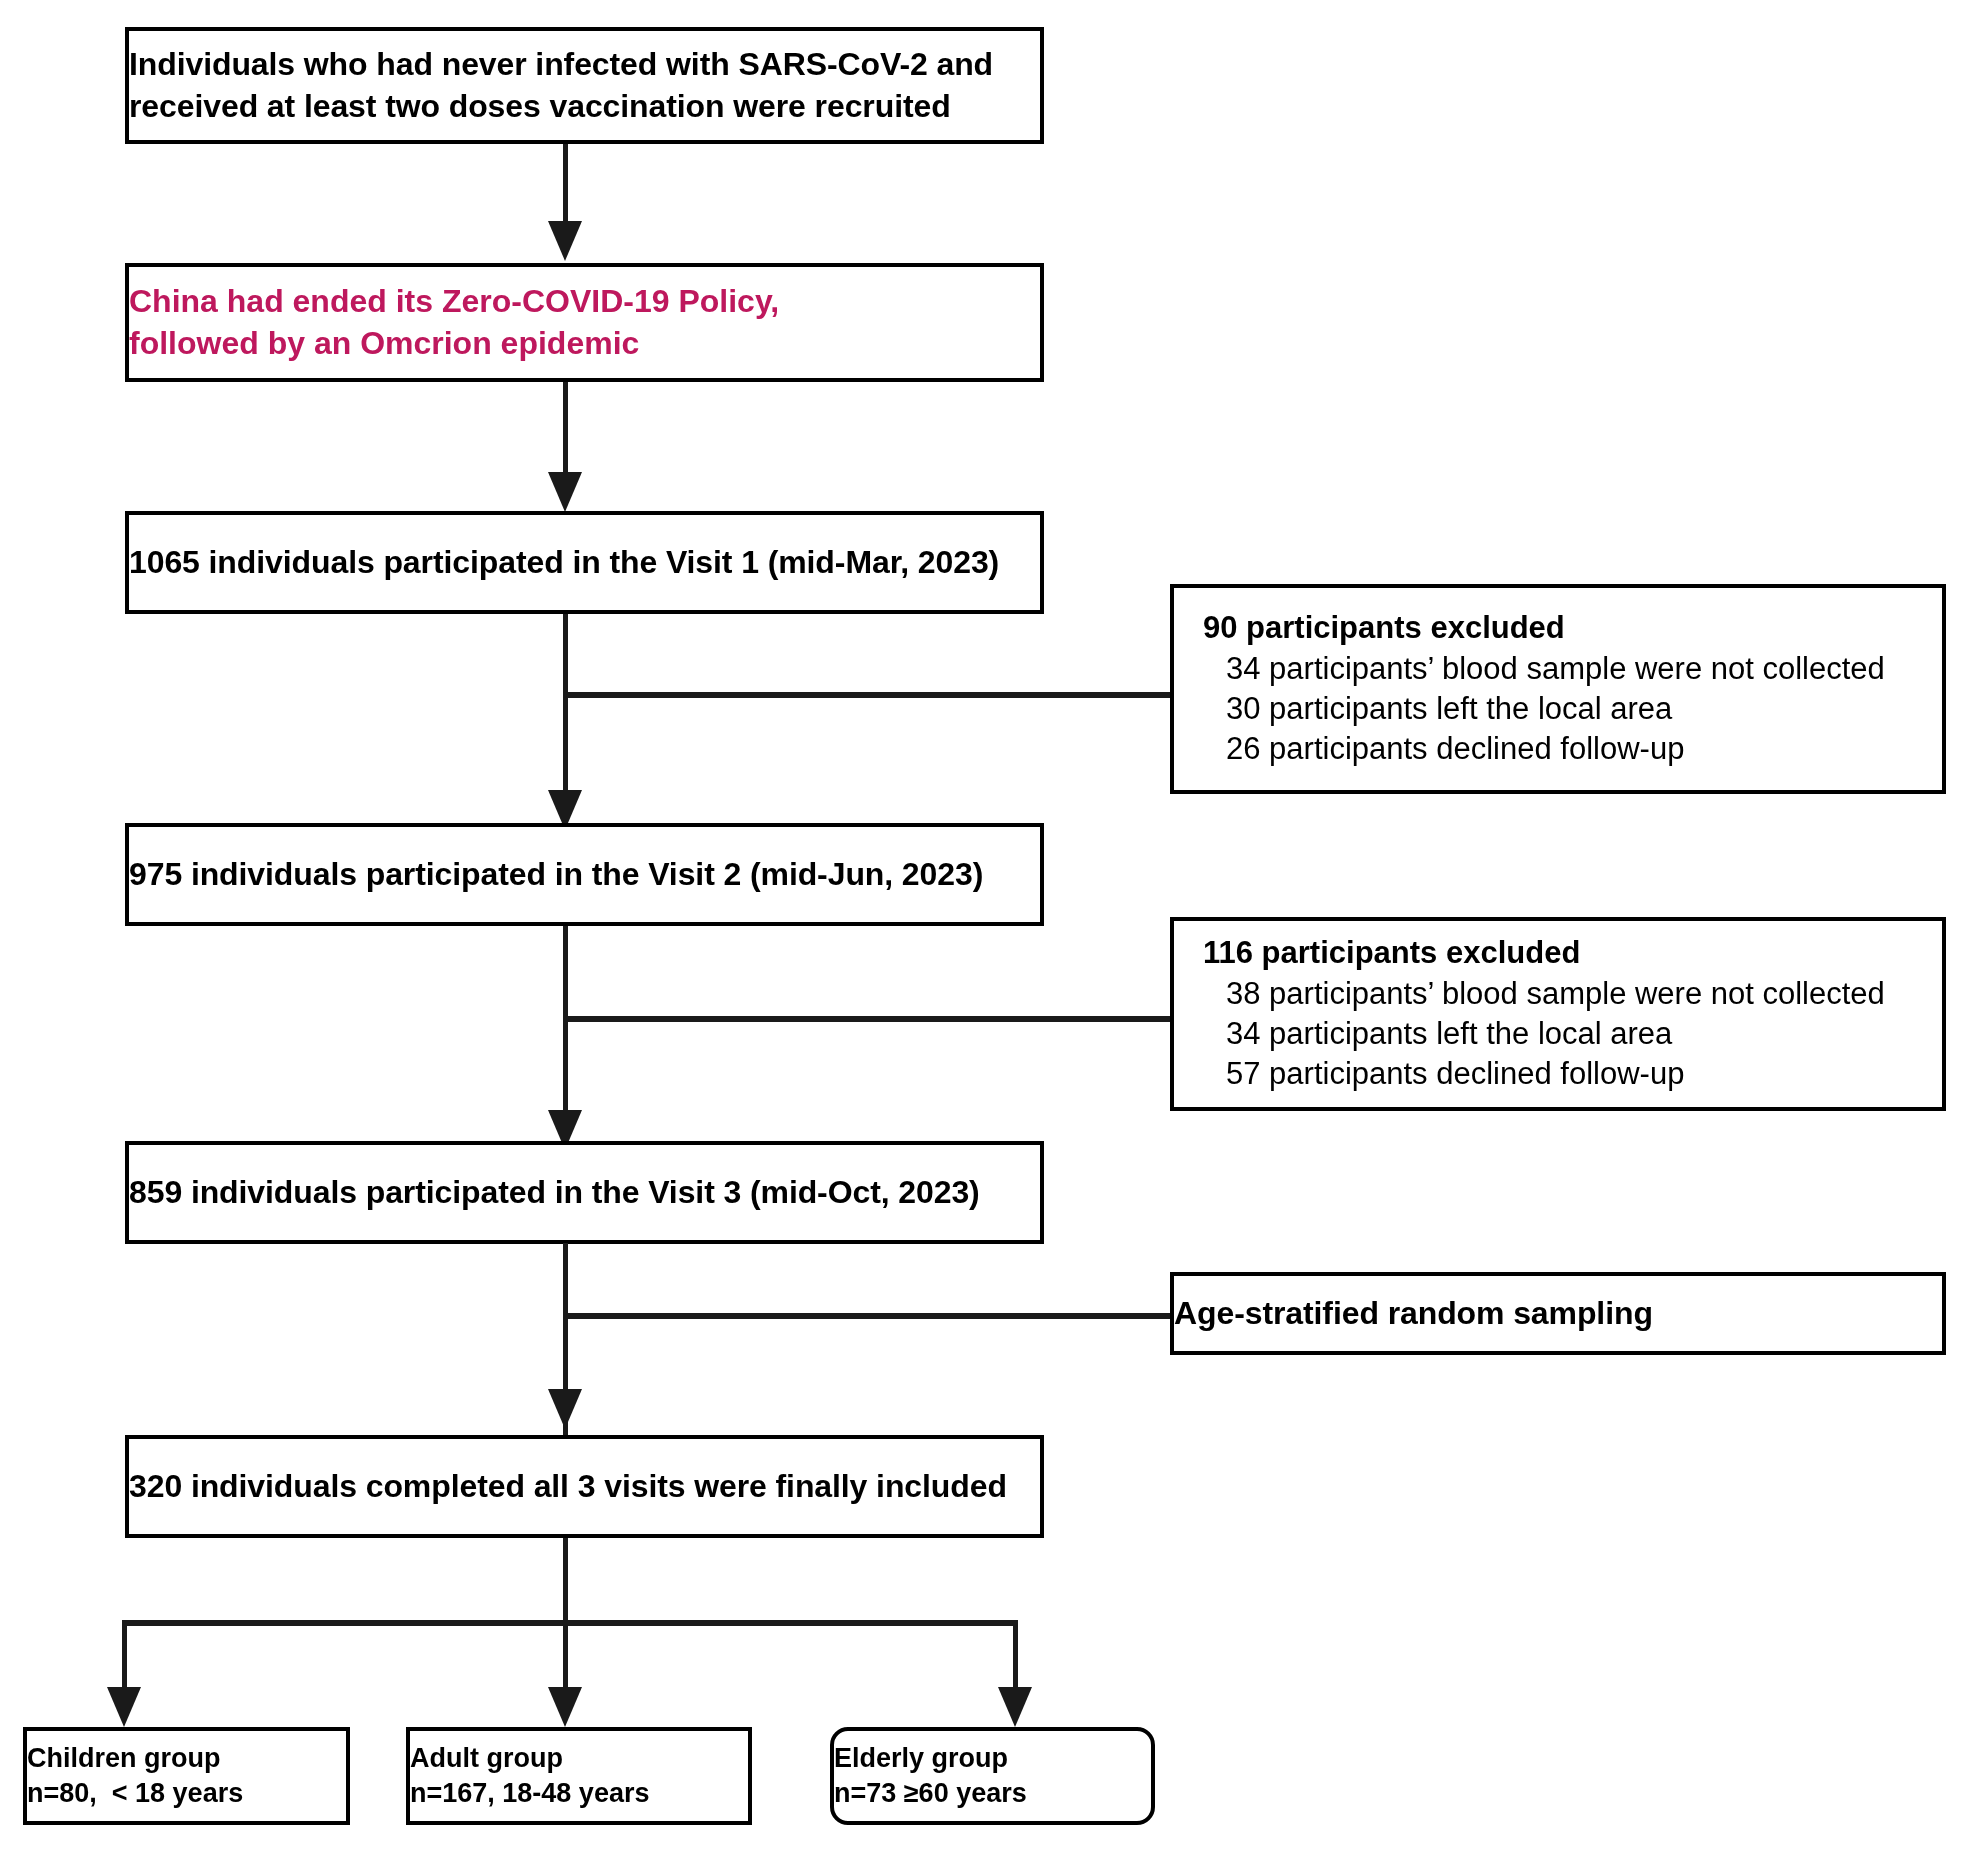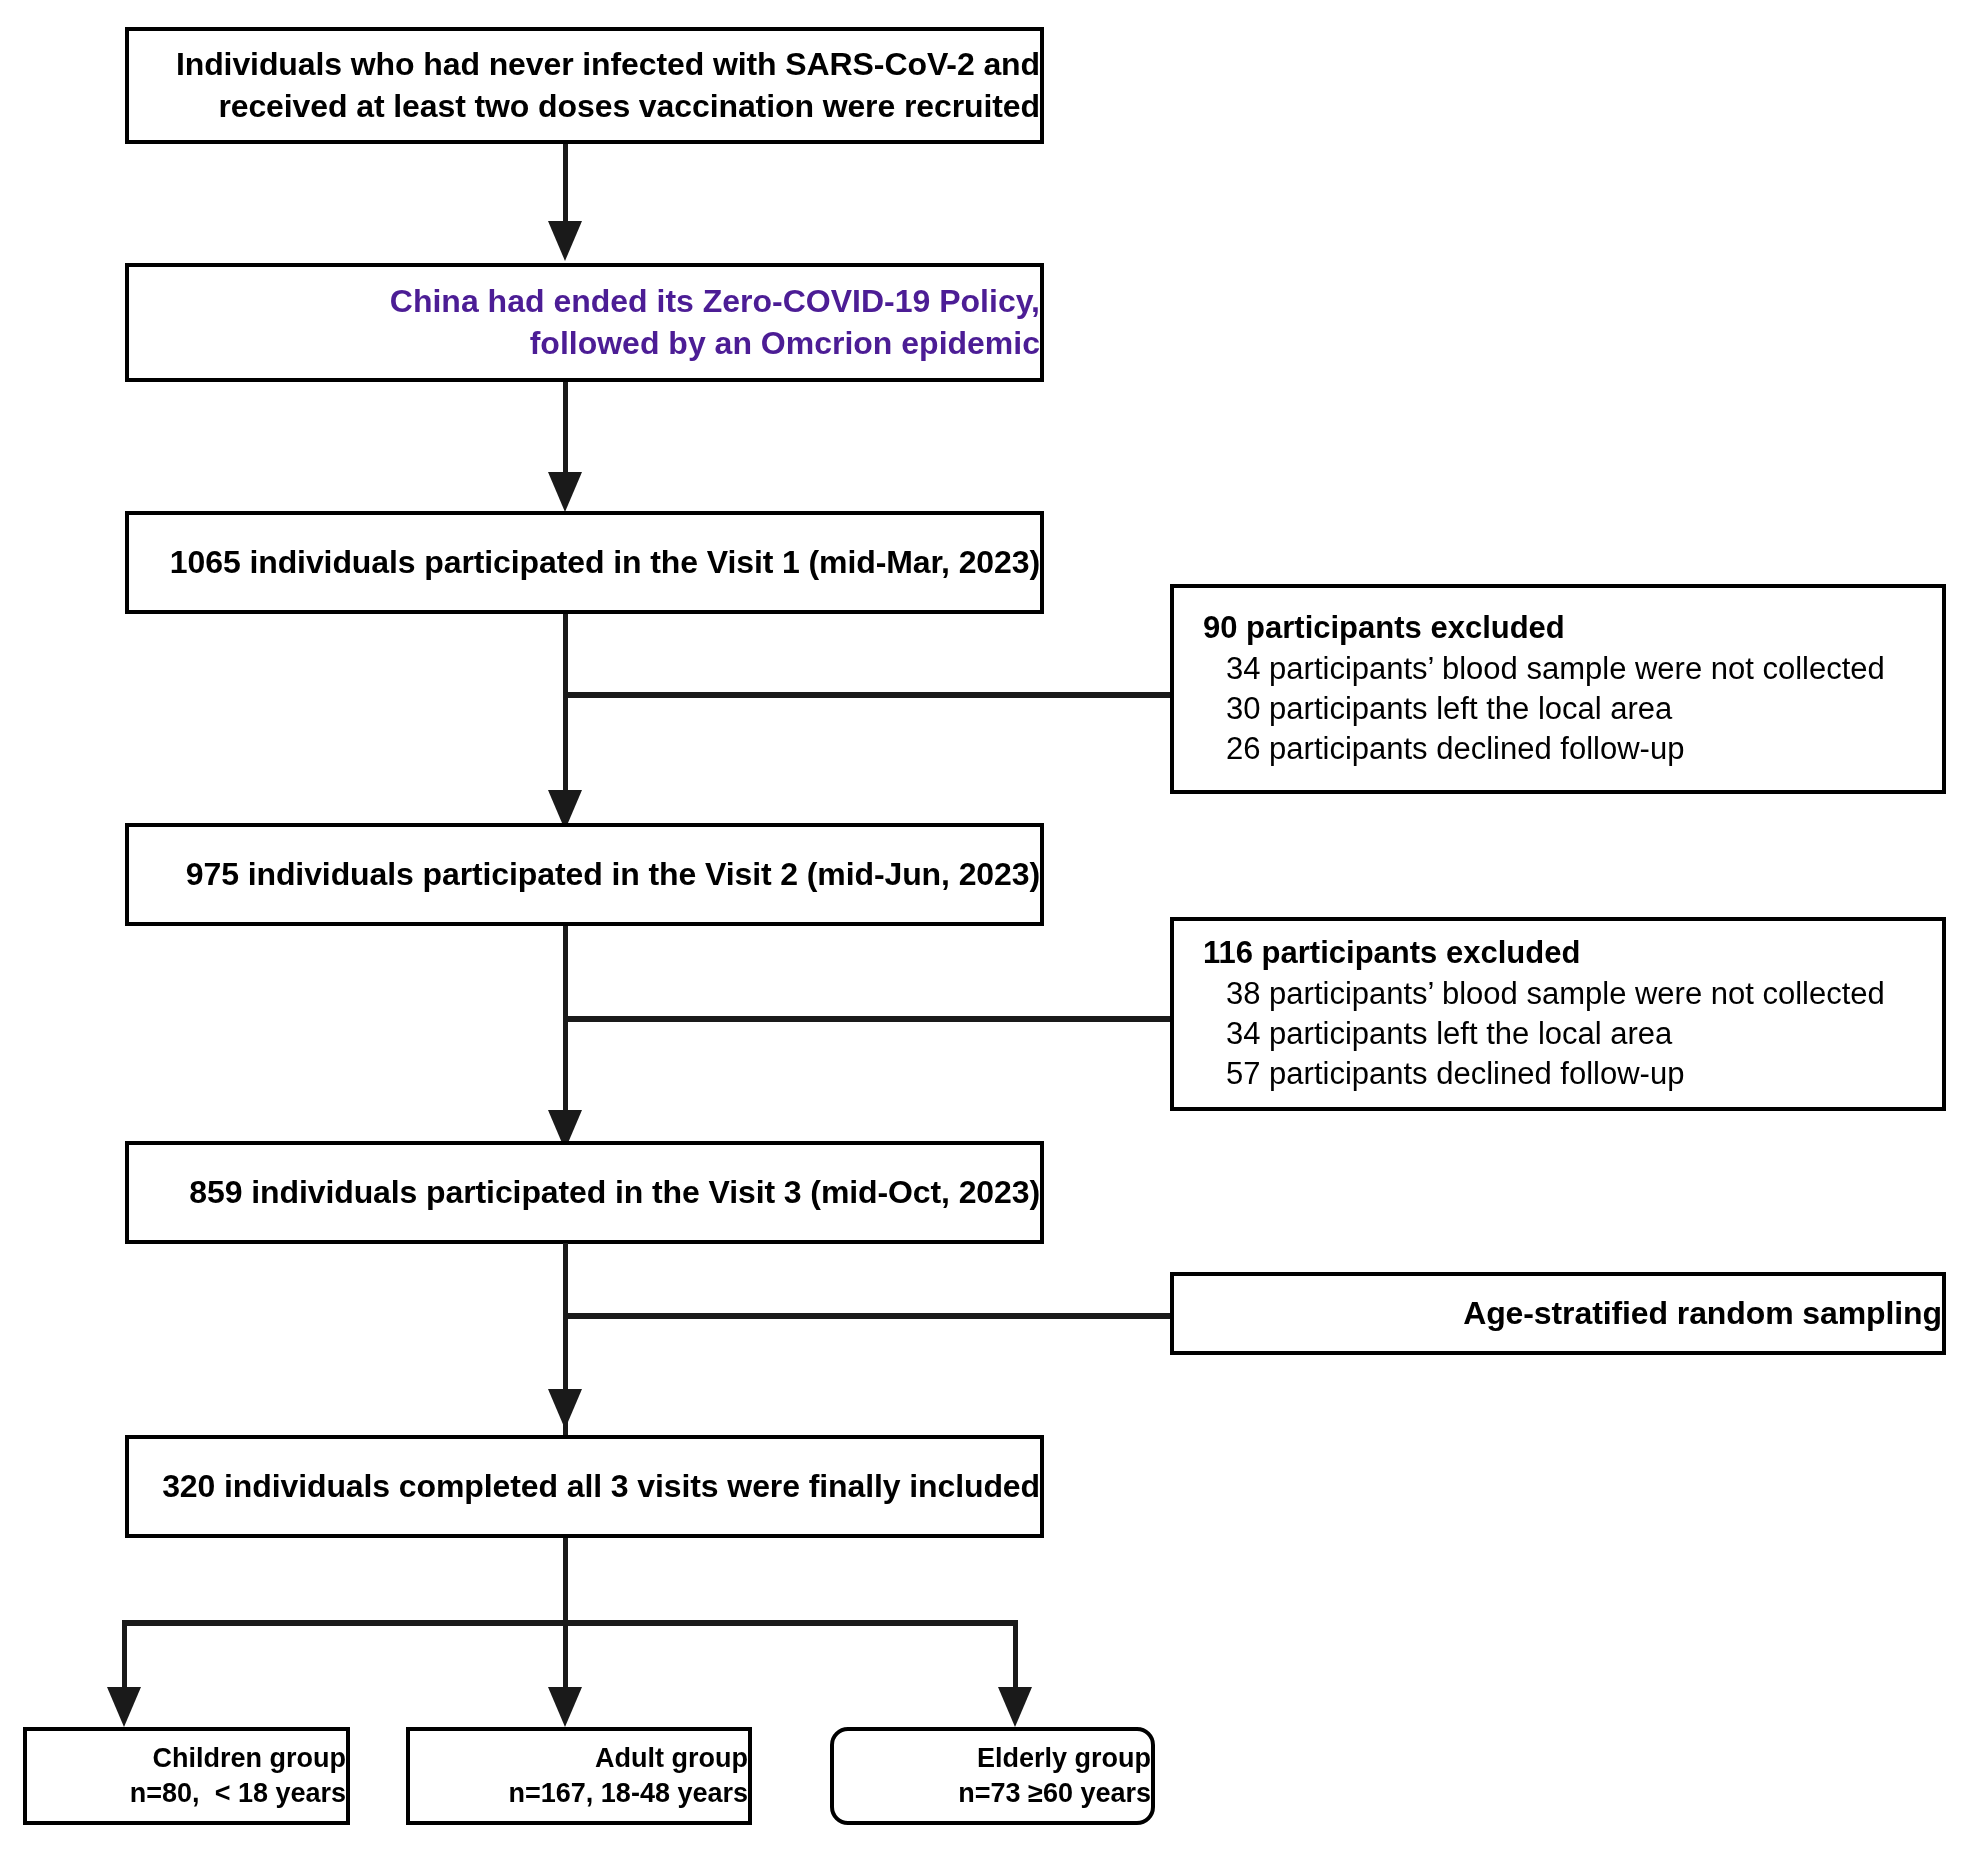--- a/index.html
+++ b/index.html
@@ -18,39 +18,39 @@
     overflow: hidden;
   }
   
   .box {
     position: absolute;
     box-sizing: border-box;
     border: 4.5px solid #000000;
     background: #ffffff;
     display: flex;
     flex-direction: column;
-    align-items: flex-end;
+    align-items: flex-start;
     justify-content: center;
     text-align: center;
     color: #000000;
     font-weight: bold;
     line-height: 1.30;
   }
   .box.left-align {
     align-items: flex-start;
     text-align: left;
   }
   .box .line {
     display: block;
     white-space: pre;
   }
 
   
   .b-main  { font-size: 32px; letter-spacing: -0.1px; }
-  .b-red   { font-size: 32px; color: #4c1d95; }
+  .b-red   { font-size: 32px; color: #be185d; }
   .b-excl  { font-size: 31px; padding-left: 29px; }
   .b-excl .sub { font-weight: normal; padding-left: 23px; }
   .b-group { font-size: 27px; }
 
   
   .vline {
     position: absolute;
     width: 4.5px;
     background: #1a1a1a;
   }

